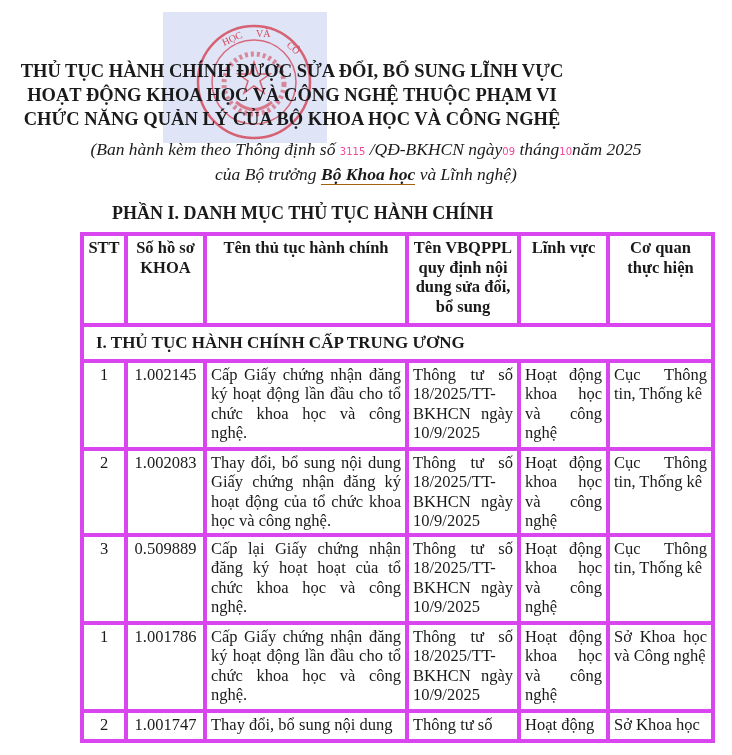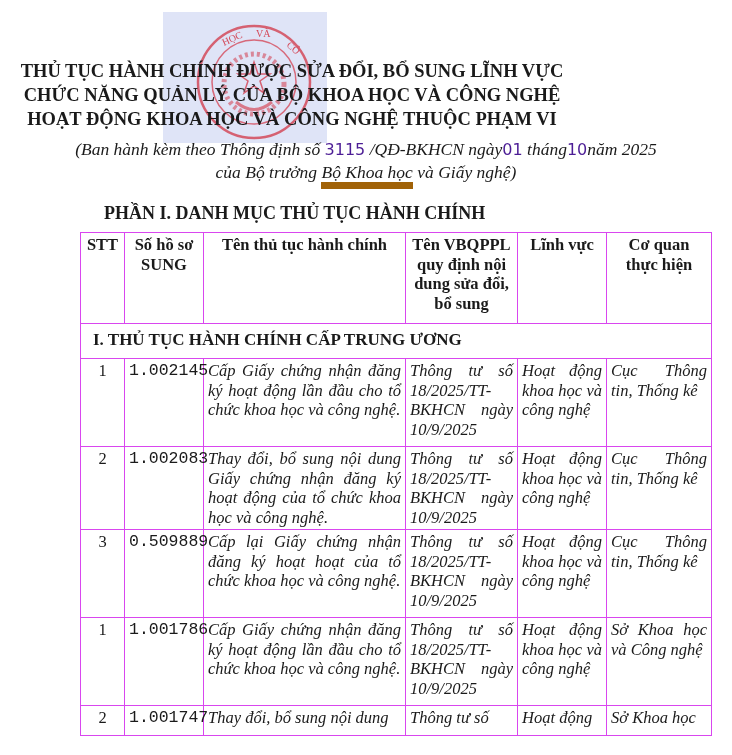--- a/index.html
+++ b/index.html
@@ -18,41 +18,41 @@
   }
   .title {
     position: absolute; left: 0; width: 584px; top: 59px;
     text-align: center; font-weight: bold; font-size: 18.5px; line-height: 24px;
     letter-spacing: 0px;
   }
   .subtitle {
     position: absolute; left: 0; width: 732px; top: 138px;
     text-align: center; font-style: italic; font-size: 17.5px; line-height: 22px;
   }
-  .hand { color: #4c1d95; font-style: normal; font-family: "DejaVu Sans", sans-serif; font-size: 16px; }
-  .uline { display: inline-block; border-bottom: 7px solid #a16207; line-height: 20px; }
+  .hand { color: #ec4899; font-style: normal; font-family: "DejaVu Sans", sans-serif; font-size: 10px; }
+  .uline { display: inline-block; border-bottom: 1px solid #a16207; line-height: 20px; font-weight: bold; }
   .part-title {
-    position: absolute; left: 104px; top: 203px;
+    position: absolute; left: 112px; top: 203px;
     font-weight: bold; font-size: 18px;
   }
   table.tthc {
     position: absolute; left: 80px; top: 232px;
     border-collapse: collapse; width: 631px; table-layout: fixed;
     font-size: 16.5px; line-height: 19.5px;
   }
   table.tthc th, table.tthc td {
-    border: 1px solid #d946ef; vertical-align: top; padding: 2px 4px;
+    border: 4px solid #d946ef; vertical-align: top; padding: 2px 4px;
   }
   table.tthc th { font-weight: bold; text-align: center; }
   th.h-stt, th.h-so, th.h-ten, th.h-cq { vertical-align: top; padding-top: 5px; }
   th.h-lv { vertical-align: middle; }
   th.h-vb { vertical-align: top; padding-top: 5px; margin-top: 8px; }
   td.stt { text-align: center; }
-  td.so { text-align: center; padding-left: 2px; padding-right: 2px; font-family: Liberation Mono, monospace; }
-  td.just { text-align: justify; text-align-last: left; font-style: italic; }
+  td.so { text-align: center; padding-left: 2px; padding-right: 2px; }
+  td.just { text-align: justify; text-align-last: left; }
   td.mid { vertical-align: middle; }
   tr.section td { font-weight: bold; font-size: 17px; padding: 6px 12px; }
   tr.row-h { height: 88px; }
   tr.row-h2 { height: 83px; }
   .cut { height: 30px; }
 </style>
 </head>
 <body>
 
 <div class="stamp-box"></div>
@@ -62,48 +62,48 @@
   <circle cx="60" cy="62" r="30" fill="none" stroke="#d44a5a" stroke-width="5" stroke-dasharray="3 3" opacity="0.6"></circle>
   <polygon points="60,40 64,52 76,52 66,59 70,71 60,64 50,71 54,59 44,52 56,52" fill="none" stroke="#d44a5a" stroke-width="1.5" opacity="0.85"></polygon>
   <path d="M42 80 Q60 95 78 80" fill="none" stroke="#d44a5a" stroke-width="3" opacity="0.7"></path>
   <text x="30" y="24" font-size="10" fill="#d44a5a" font-family="Liberation Serif, serif" transform="rotate(-25 30 24)">HỌC</text>
   <text x="62" y="15" font-size="10" fill="#d44a5a" font-family="Liberation Serif, serif">VÀ</text>
   <text x="92" y="24" font-size="10" fill="#d44a5a" font-family="Liberation Serif, serif" transform="rotate(40 92 24)">CÔ</text>
 </svg>
 
 <div class="title">
   <div>THỦ TỤC HÀNH CHÍNH ĐƯỢC SỬA ĐỔI, BỔ SUNG LĨNH VỰC</div>
+  <div>HOẠT ĐỘNG KHOA HỌC VÀ CÔNG NGHỆ THUỘC PHẠM VI</div>
   <div>CHỨC NĂNG QUẢN LÝ CỦA BỘ KHOA HỌC VÀ CÔNG NGHỆ</div>
-  <div>HOẠT ĐỘNG KHOA HỌC VÀ CÔNG NGHỆ THUỘC PHẠM VI</div>
 </div>
 
 <div class="subtitle">
   <div>
-    <span>(Ban hành kèm theo Thông định số </span><span class="hand">3115</span><span> /QĐ-BKHCN ngày</span><span class="hand">01</span><span> tháng</span><span class="hand">10</span><span>năm 2025</span>
+    <span>(Ban hành kèm theo Thông định số </span><span class="hand">3115</span><span> /QĐ-BKHCN ngày</span><span class="hand">09</span><span> tháng</span><span class="hand">10</span><span>năm 2025</span>
   </div>
   <div>
-    <span>của Bộ trưởng </span><span class="uline">Bộ Khoa học</span><span> và Giấy nghệ)</span>
+    <span>của Bộ trưởng </span><span class="uline">Bộ Khoa học</span><span> và Lĩnh nghệ)</span>
   </div>
 </div>
 
 <div class="part-title">PHẦN I. DANH MỤC THỦ TỤC HÀNH CHÍNH</div>
 
 <table class="tthc">
   <colgroup>
     <col style="width:44px">
       <col style="width:79px">
       <col style="width:202px">
       <col style="width:112px">
       <col style="width:89px">
       <col style="width:105px">
   </colgroup>
   <thead>
     <tr style="height:91px">
       <th class="h-stt">STT</th>
-      <th class="h-so">Số hồ sơ SUNG</th>
+      <th class="h-so">Số hồ sơ KHOA</th>
       <th class="h-ten">Tên thủ tục hành chính</th>
       <th class="h-vb">Tên VBQPPL quy định nội dung sửa đổi, bổ sung</th>
       <th class="h-lv">Lĩnh vực</th>
       <th class="h-cq">Cơ quan thực hiện</th>
     </tr>
   </thead>
   <tbody>
     <tr class="section" style="height:35px">
       <td colspan="6">I. THỦ TỤC HÀNH CHÍNH CẤP TRUNG ƯƠNG</td>
     </tr>

